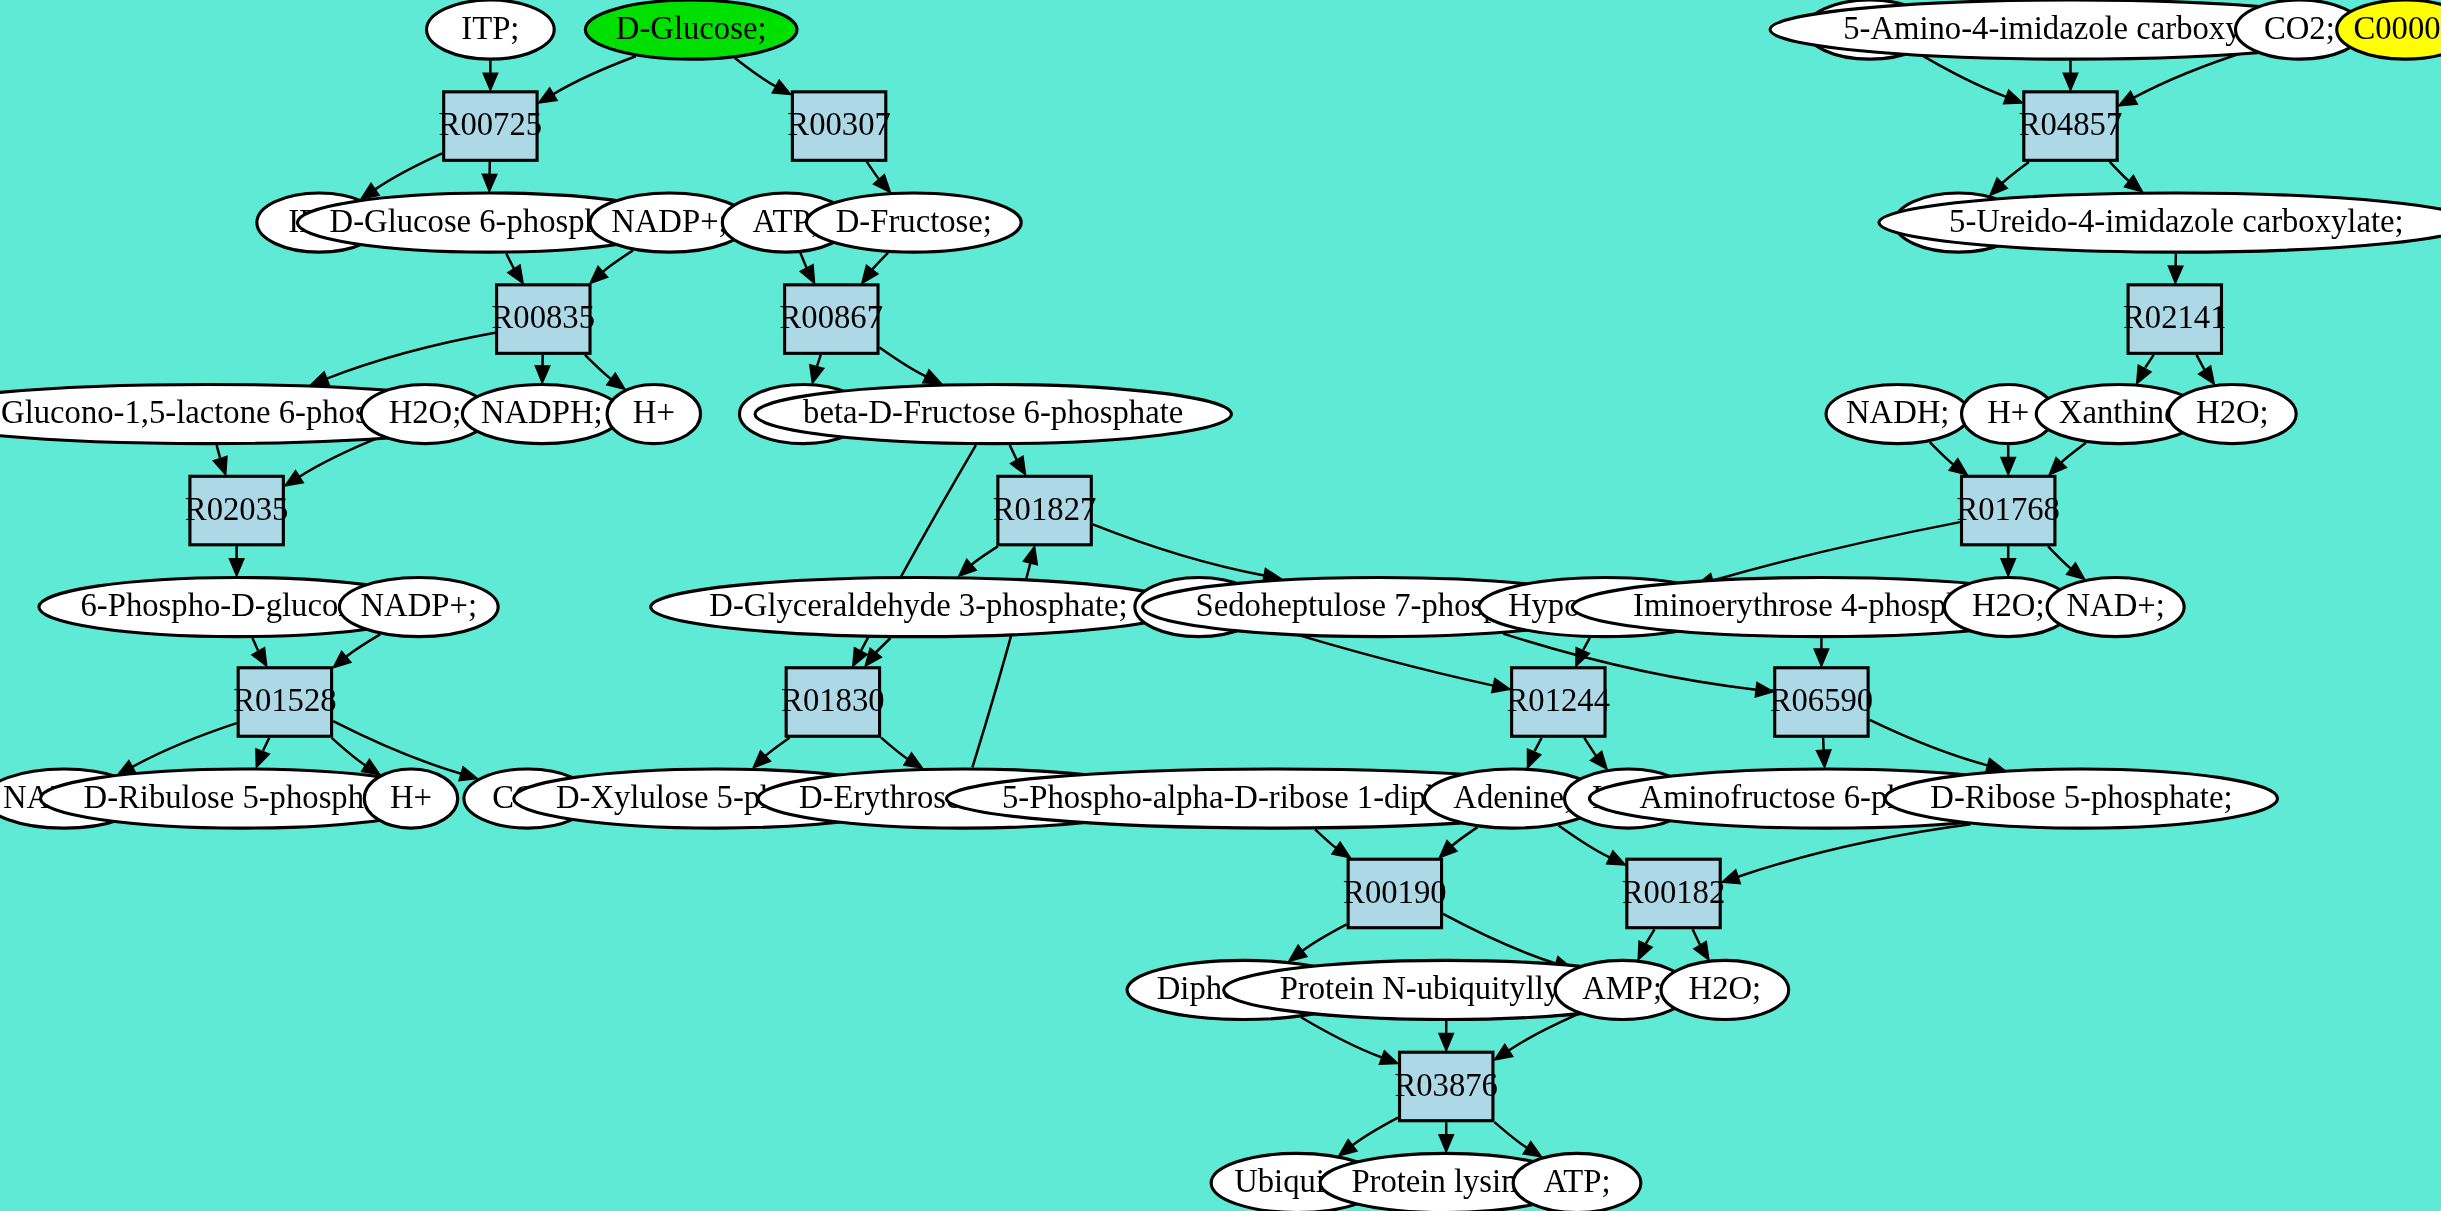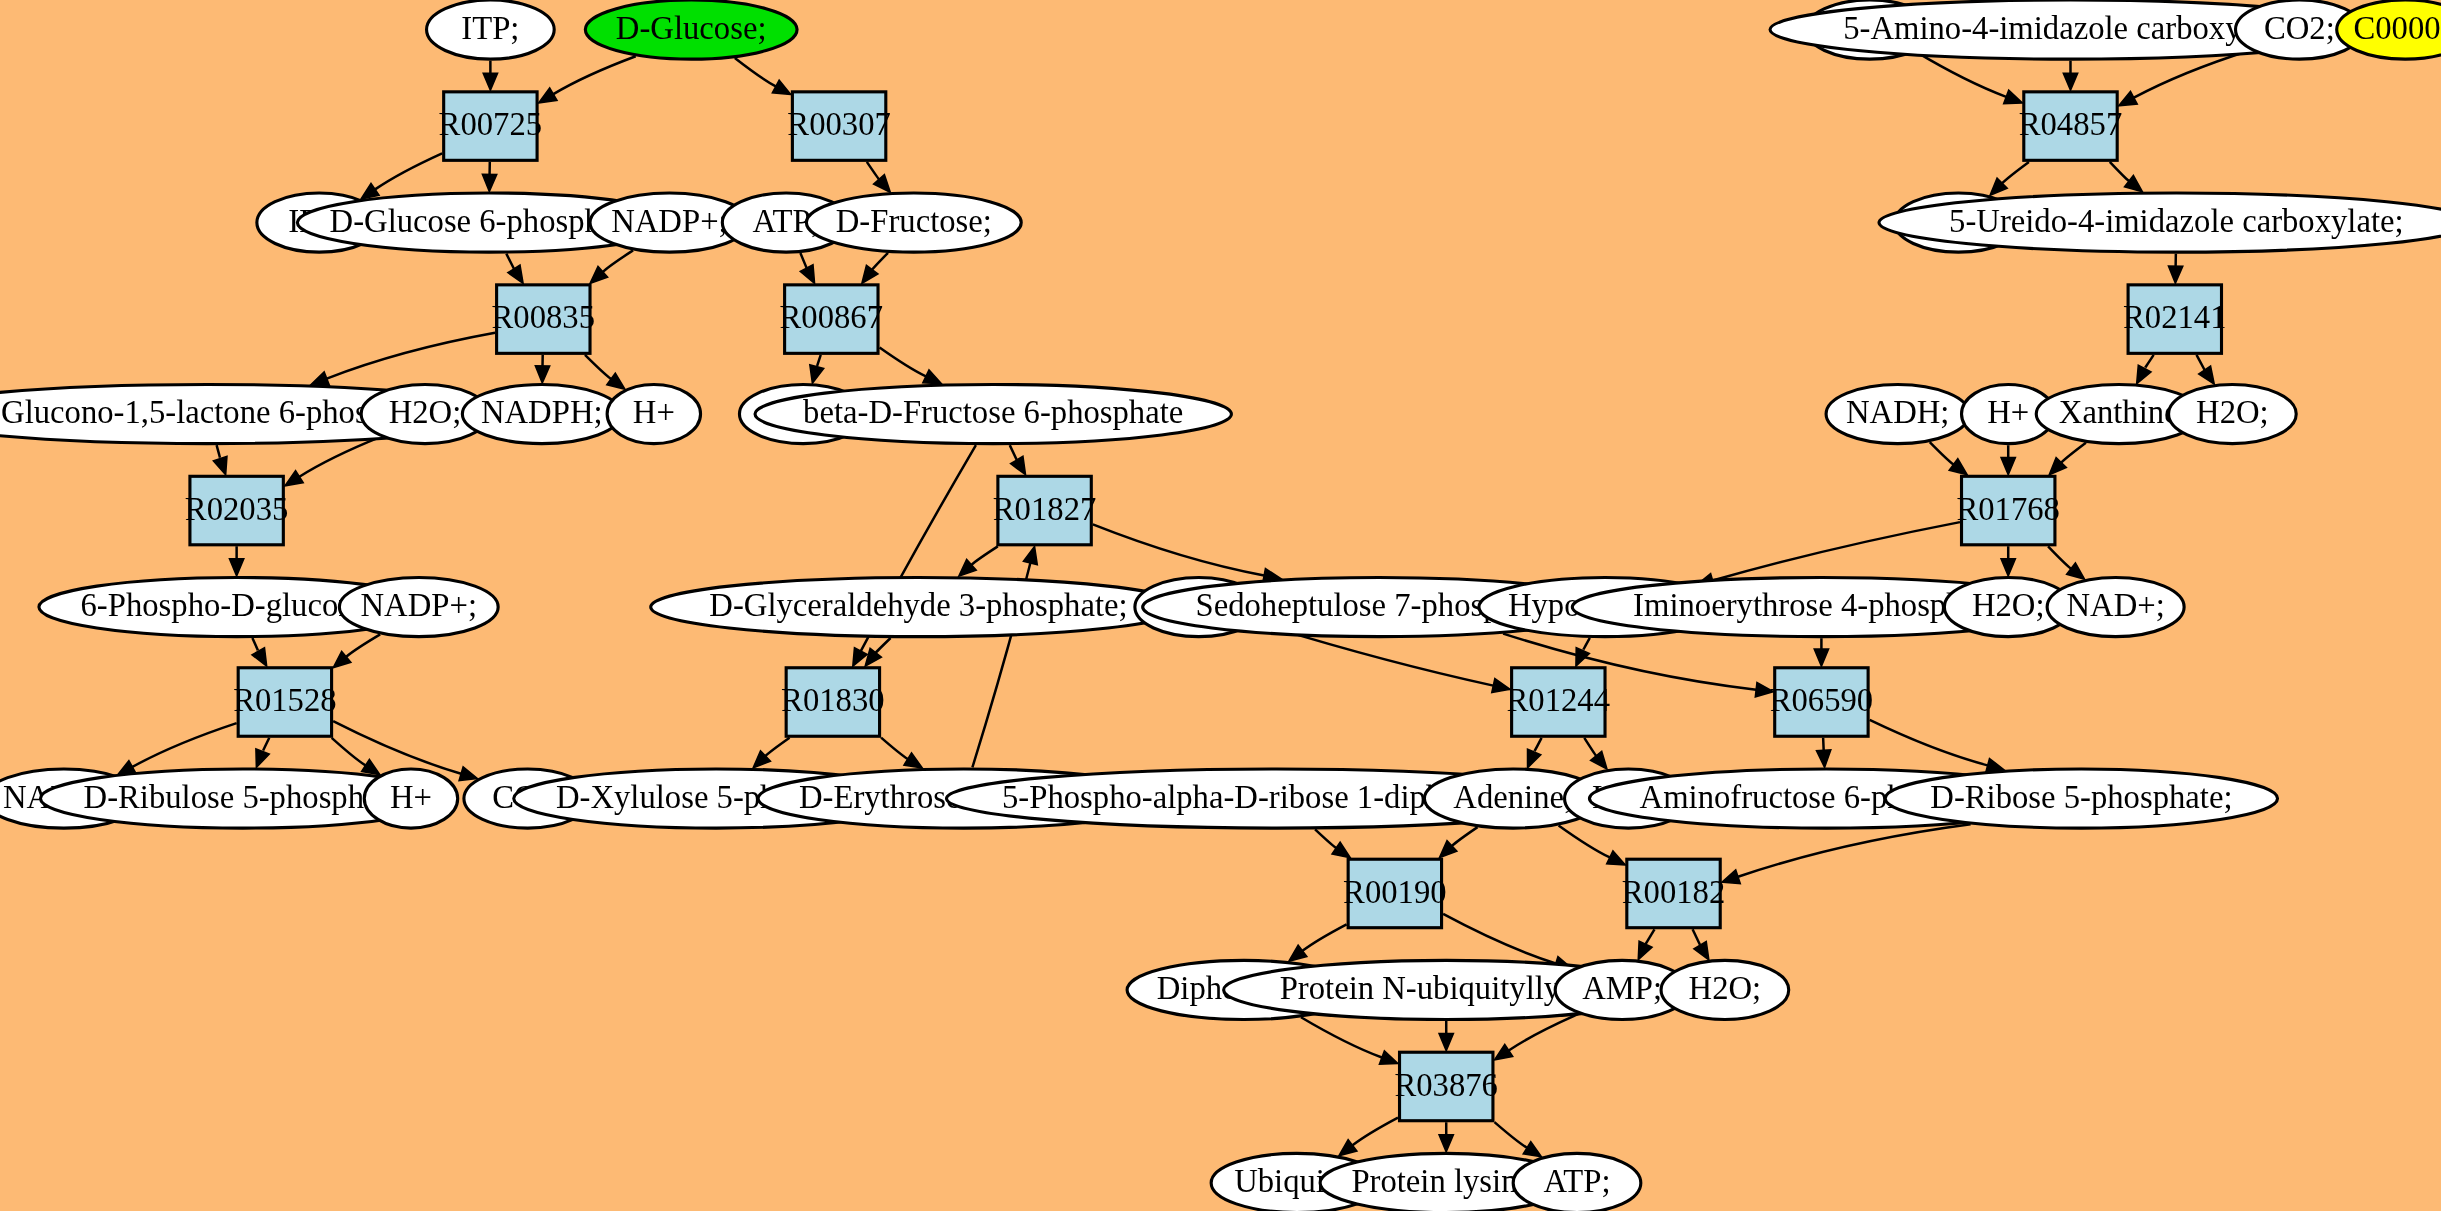--- a/index.html
+++ b/index.html
@@ -7,21 +7,21 @@
     padding: 0;
     background: #ffffff;
   }
   body {
     font-family: "Liberation Serif", serif;
   }
   #canvas-wrap {
     position: relative;
     width: 2441px;
     height: 1211px;
-    background: #fdba74;
+    background: #5eead4;
     overflow: hidden;
   }
   svg#graph {
     display: block;
     width: 2441px;
     height: 1211px;
   }
   .node-ellipse {
     fill: #ffffff;
     stroke: #000000;

